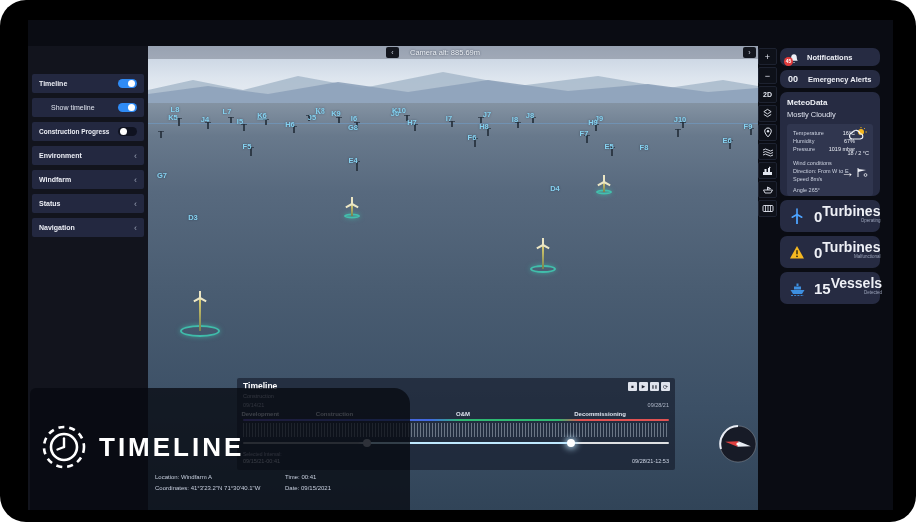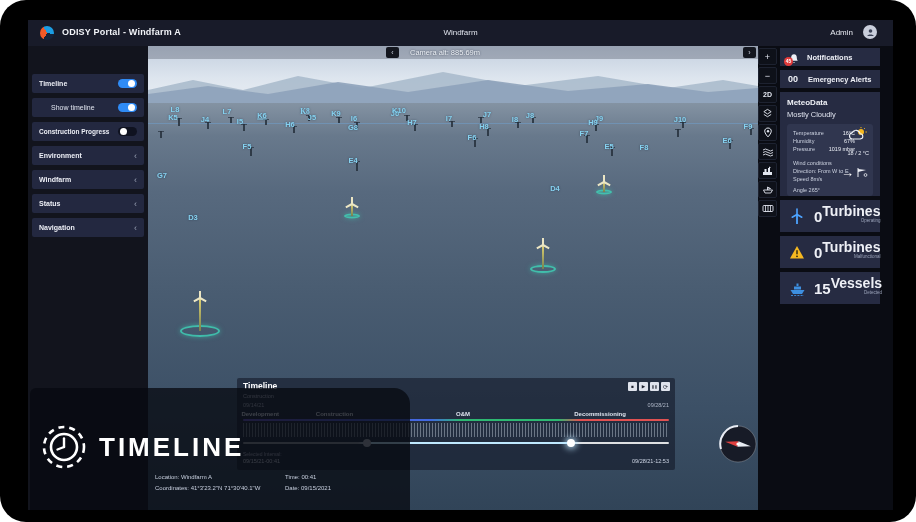--- a/index.html
+++ b/index.html
@@ -54,21 +54,21 @@
   .n-turb .rotor::after{transform:rotate(-118deg);}
 
   
   .toolcol{position:absolute;left:730px;top:28px;width:20px;z-index:6;}
   .tool-btn{width:19px;height:17px;margin-bottom:2px;background:#0e1119;border:1px solid #1d2230;border-radius:2px;
             color:#e3e7f0;font-size:9px;display:flex;align-items:center;justify-content:center;cursor:pointer;}
   .tool-btn.small-txt{font-size:7px;font-weight:bold;}
 
   
   .rightbar{position:absolute;left:752px;top:26px;width:110px;z-index:5;}
-  .rcard{position:absolute;left:0;width:100px;background:#262b42;border-radius:0;color:#eef0f6;}
+  .rcard{position:absolute;left:0;width:100px;background:#262b42;border-radius:7px;color:#eef0f6;}
   .rrow{display:flex;align-items:center;height:100%;padding:0 8px;gap:6px;}
   .rlabel{font-size:7.5px;font-weight:bold;}
   .bell-wrap{position:relative;width:13px;height:13px;flex:none;}
   .badge{position:absolute;left:-4px;bottom:-2px;min-width:9px;height:9px;border-radius:5px;background:#e23b3b;color:#fff;
          font-size:5px;font-weight:bold;display:flex;align-items:center;justify-content:center;padding:0 1px;}
   .count{font-size:9px;font-weight:bold;width:14px;}
   .meteo{padding:6px 7px;}
   .meteo-title{font-size:8px;font-weight:bold;}
   .meteo-cond{font-size:7.5px;color:#dfe3ee;margin-top:3px;}
   .meteo-inner{margin-top:5px;background:#30364f;border-radius:3px;padding:5px 6px;position:relative;height:72px;}
@@ -117,32 +117,20 @@
   .info.c2{left:257px;}
 
   .compass{position:absolute;left:690px;top:404px;width:40px;height:40px;z-index:4;cursor:pointer;}
 </style>
 </head>
 <body>
 
 <div class="device">
   <div class="screen">
 
-    <div class="topbar">
-      <div class="logo"></div>
-      <div class="app-title">ODISY Portal - Windfarm A</div>
-      <div class="topbar-center">Windfarm</div>
-      <div class="admin">Admin</div>
-      <div class="avatar">
-        <svg width="9" height="9" viewBox="0 0 10 10">
-          <circle cx="5" cy="3.4" r="2" fill="#3a4155"></circle>
-            <path d="M1.3 9 C1.6 6.6 8.4 6.6 8.7 9 Z" fill="#3a4155"></path>
-        </svg>
-      </div>
-    </div>
 
     <div class="sidebar">
       <div class="side-item" style="top:28px;">
         <span class="lbl">Timeline</span>
         <span class="toggle on">
             <span class="knob"></span>
           </span>
       </div>
       <div class="side-item indent" style="top:52px;">
         <span class="lbl">Show timeline</span>
@@ -239,21 +227,21 @@
       <div>
           <span class="map-label" style="left: 14px; top: 88px; margin-top: 41px;">G7</span>
           <span class="map-label" style="left: 27px; top: 63px;">L8</span>
           <span class="map-label" style="left: 25px; top: 71px;">K5</span>
           <span class="map-label" style="left: 57px; top: 73px;">J4</span>
           <span class="map-label" style="left: 79px; top: 65px;">L7</span>
           <span class="map-label" style="left: 92px; top: 75px;">I5</span>
           <span class="map-label" style="left: 114px; top: 69px; text-decoration: underline;">K6</span>
           <span class="map-label" style="left: 99px; top: 100px;">F5</span>
           <span class="map-label" style="left: 142px; top: 78px;">H6</span>
-          <span class="map-label" style="left: 157px; top: 65px; font-family: Liberation Serif, serif;">K8</span>
+          <span class="map-label" style="left: 172px; top: 65px; font-family: Liberation Serif, serif;">K8</span>
           <span class="map-label" style="left: 164px; top: 71px;">J5</span>
           <span class="map-label" style="left: 188px; top: 67px;">K9</span>
           <span class="map-label" style="left: 206px; top: 72px;">I6</span>
           <span class="map-label" style="left: 205px; top: 81px;">G8</span>
           <span class="map-label" style="left: 205px; top: 114px;">E4</span>
           <span class="map-label" style="left: 247px; top: 67px;">J6</span>
           <span class="map-label" style="left: 251px; top: 64px;">K10</span>
           <span class="map-label" style="left: 264px; top: 76px;">H7</span>
           <span class="map-label" style="left: 301px; top: 72px;">I7</span>
           <span class="map-label" style="left: 339px; top: 68px;">J7</span>

